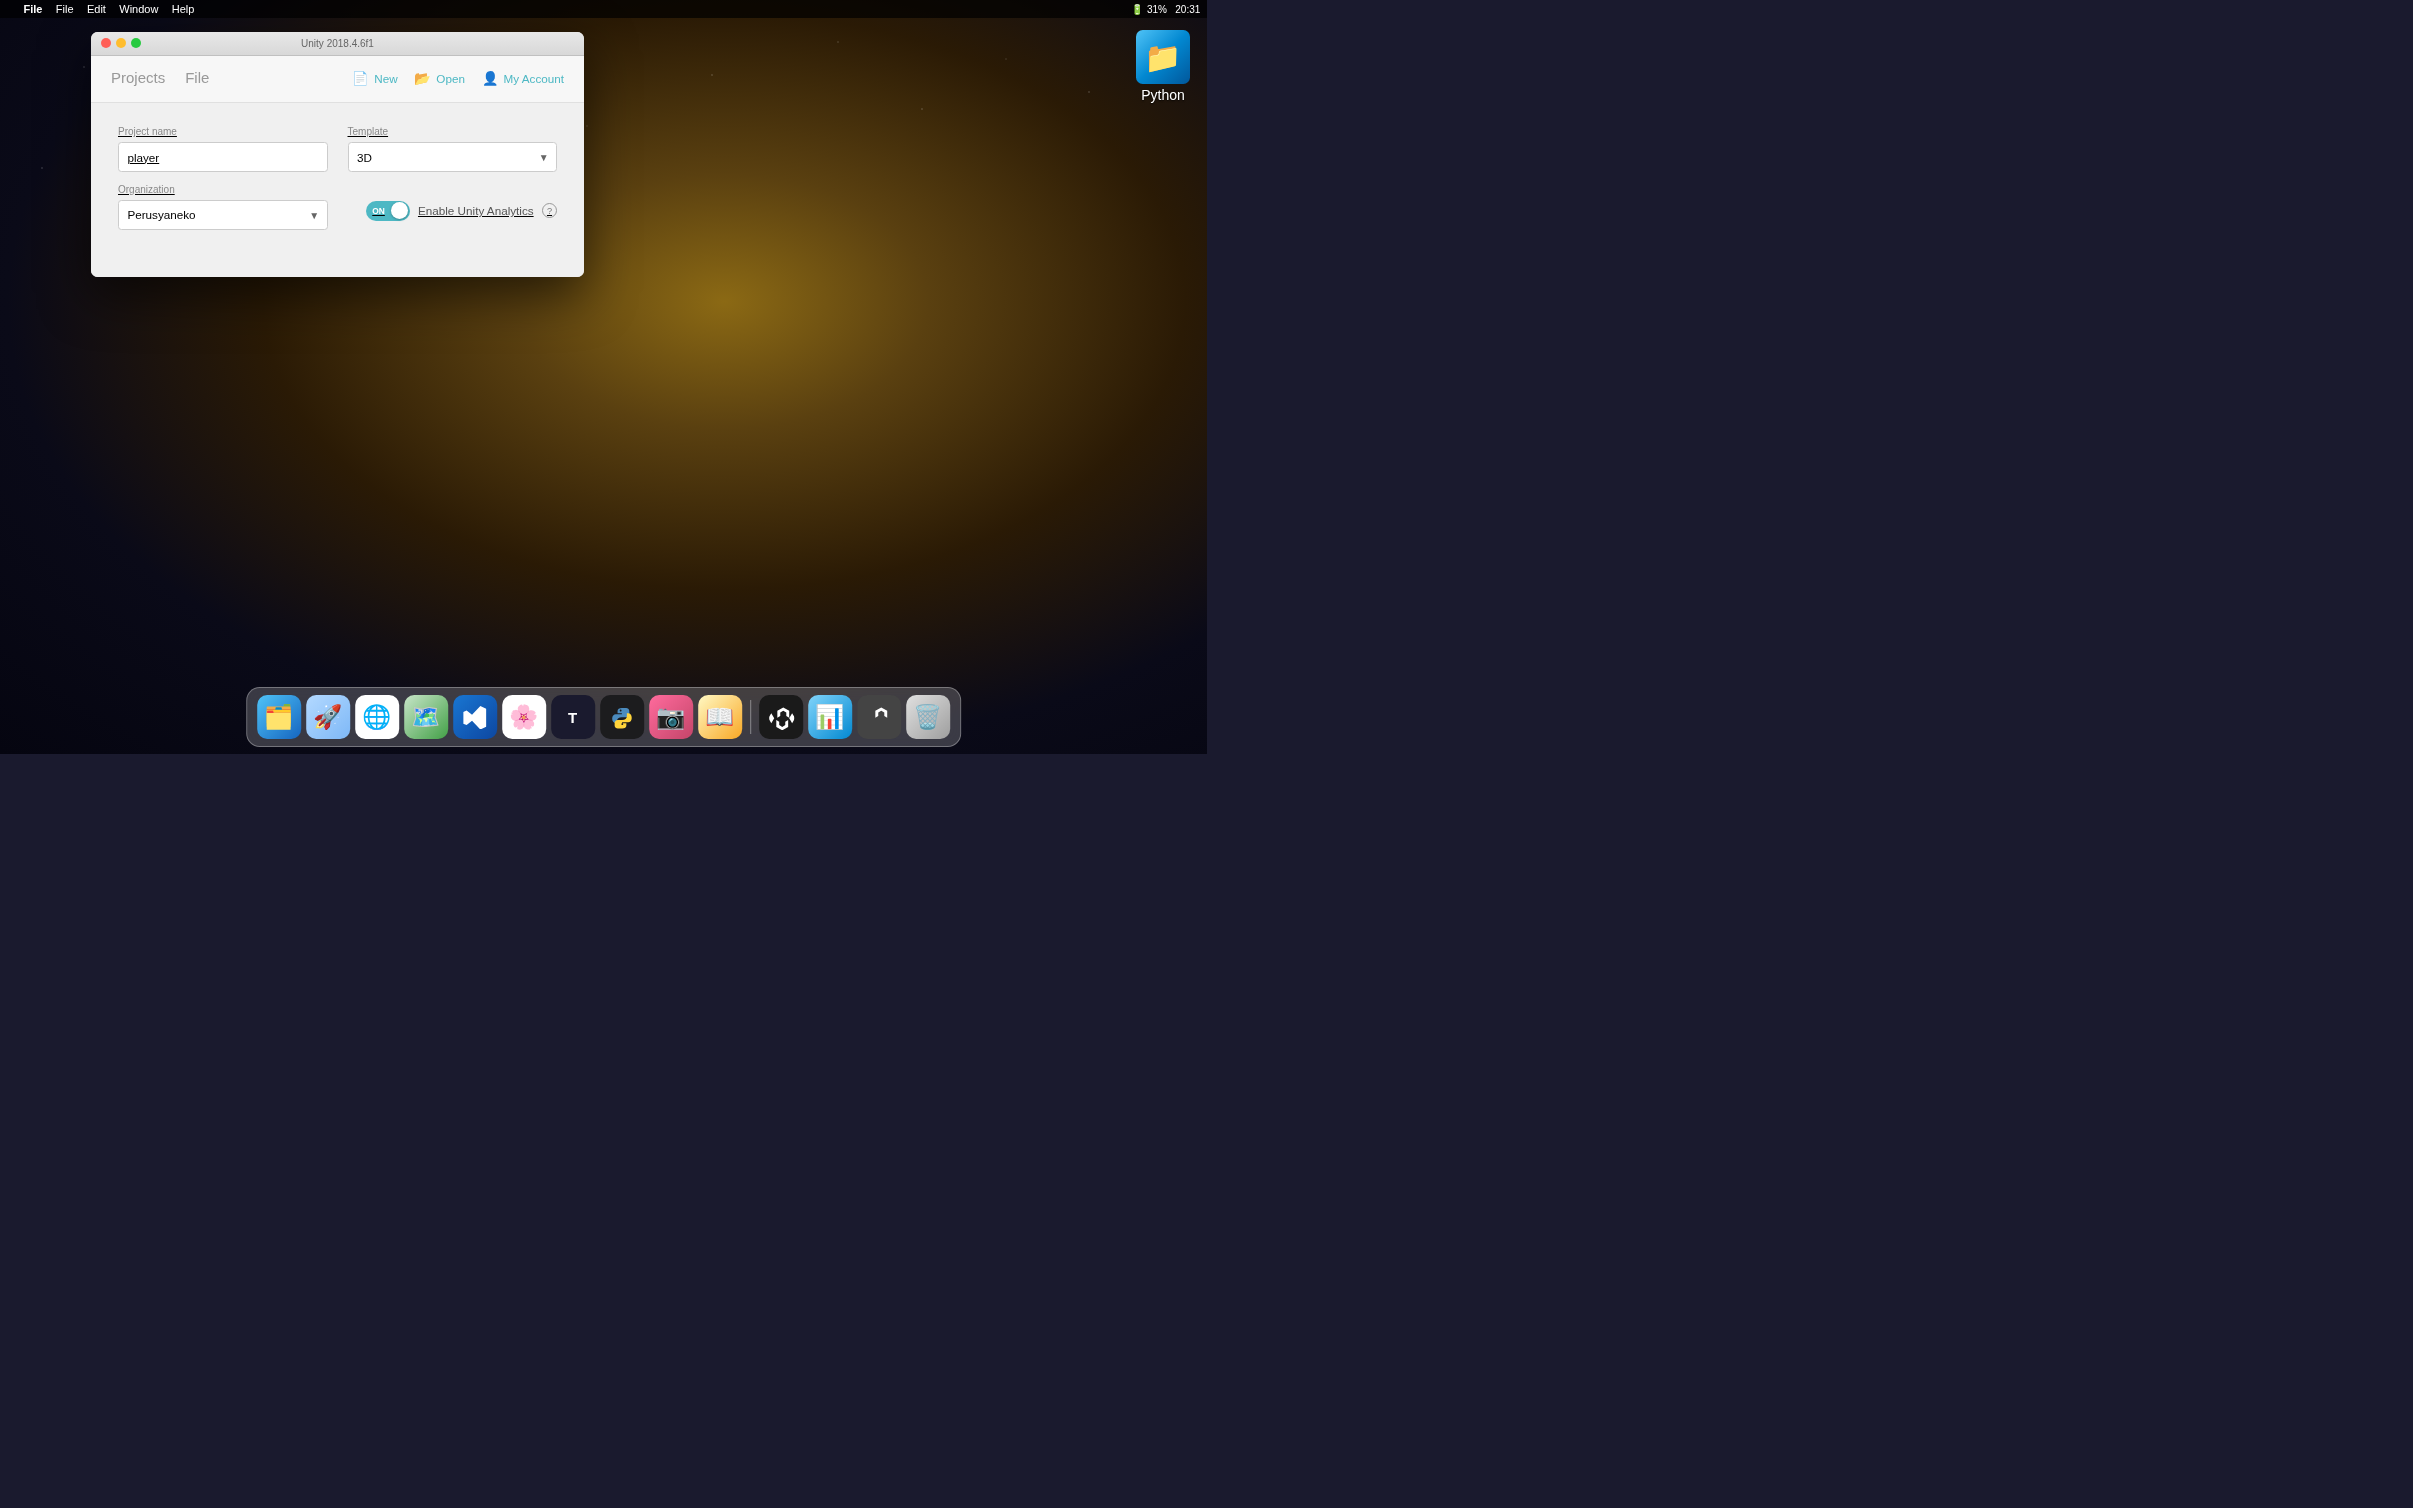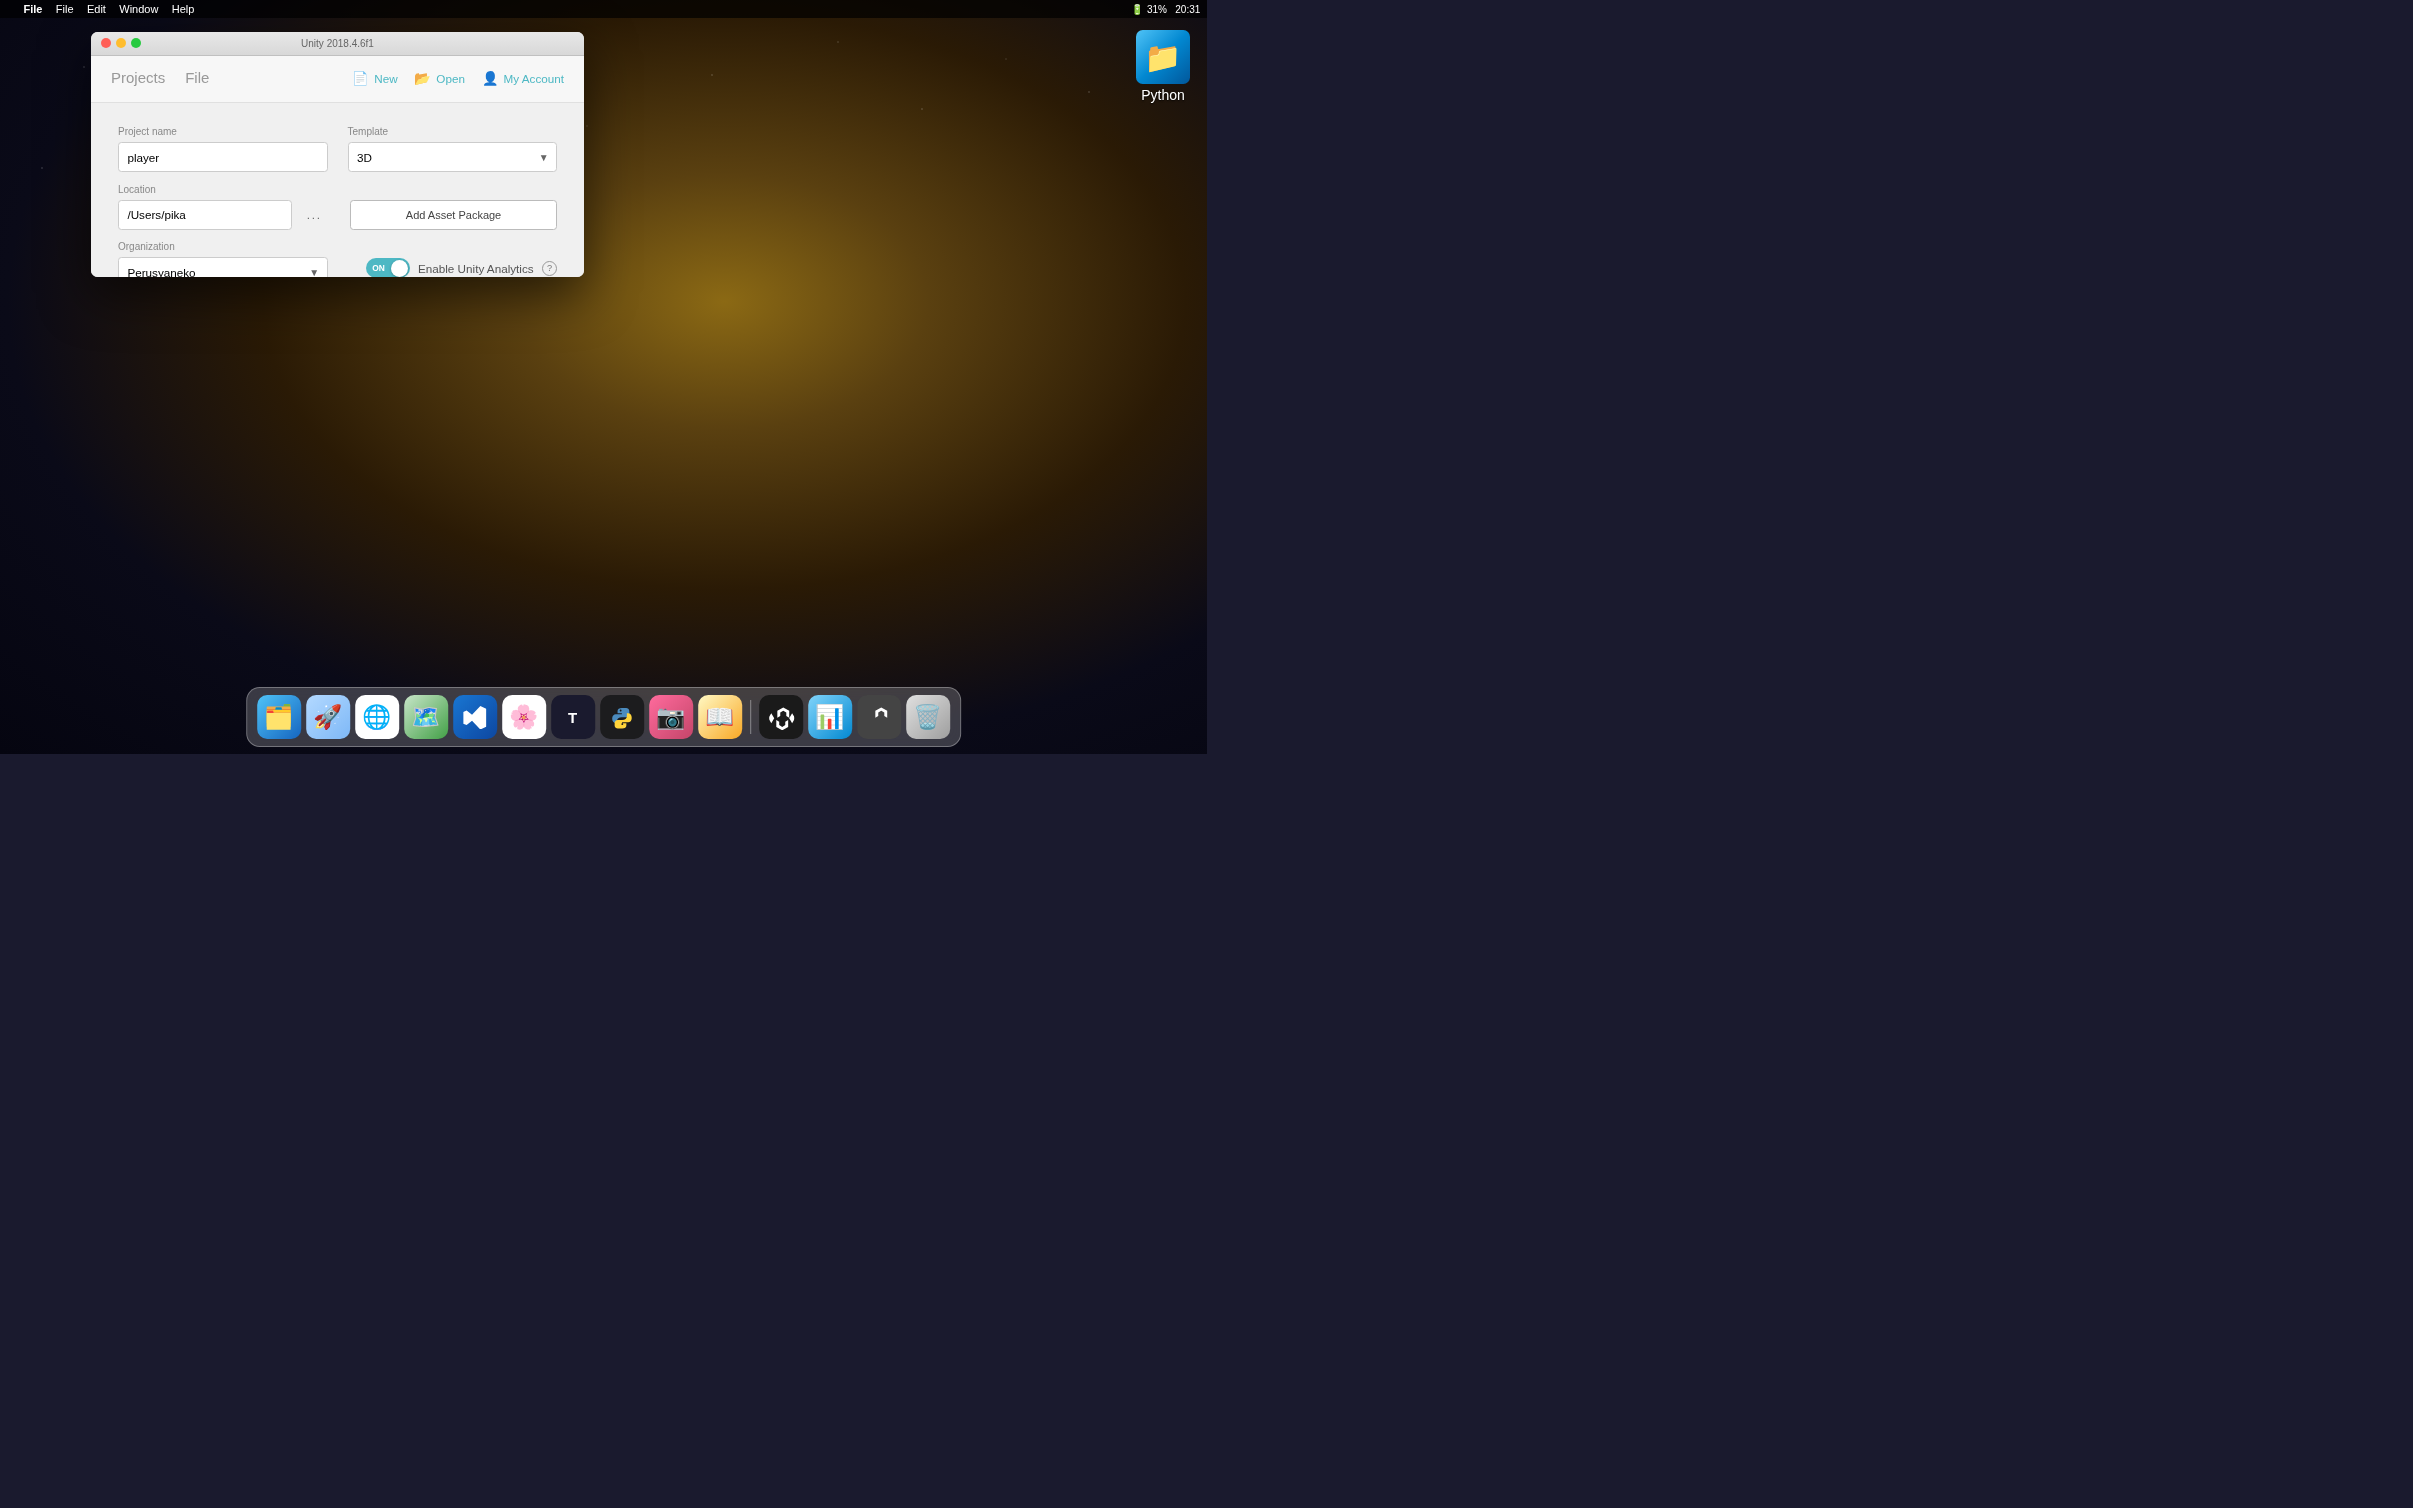--- a/index.html
+++ b/index.html
@@ -207,20 +207,21 @@
     
     .form-grid {
       display: grid;
       grid-template-columns: 1fr 1fr;
       gap: 13.4px 20px;
     }
     .form-group {
       display: flex;
       flex-direction: column;
       gap: 5px;
+      text-decoration: underline;
     }
     .form-label {
       font-size: 10px;
       color: #888;
     }
     .form-input {
       height: 30px;
       border: 0.8px solid #ccc;
       border-radius: 3.4px;
       padding: 0 8.4px;
@@ -456,32 +457,20 @@
             <option>3D</option>
             <option>2D</option>
             <option>High Definition RP</option>
             <option>Lightweight RP</option>
           </select>
           <span class="select-arrow">▼</span>
         </div>
       </div>
     </div>
 
-    <div class="second-row" style="margin-top:11.7px;">
-      <div class="form-group">
-        <label class="form-label">Location</label>
-        <div class="location-row">
-          <input class="location-input" type="text" value="/Users/pika" style="">
-          <button class="dots-btn">...</button>
-        </div>
-      </div>
-      <div class="form-group" style="justify-content:flex-end;">
-        <button class="add-asset-btn">Add Asset Package</button>
-      </div>
-    </div>
 
     <div class="org-analytics-row" style="margin-top:11.7px;">
       <div class="form-group">
         <label class="form-label">Organization</label>
         <div class="select-wrapper">
           <select>
             <option>Perusyaneko</option>
           </select>
           <span class="select-arrow">▼</span>
         </div>

